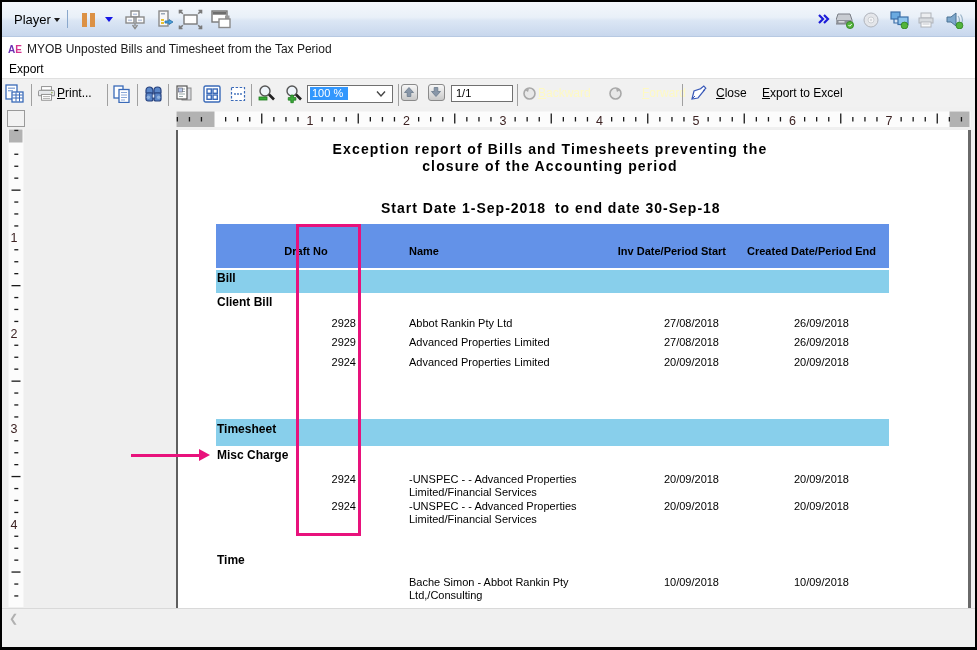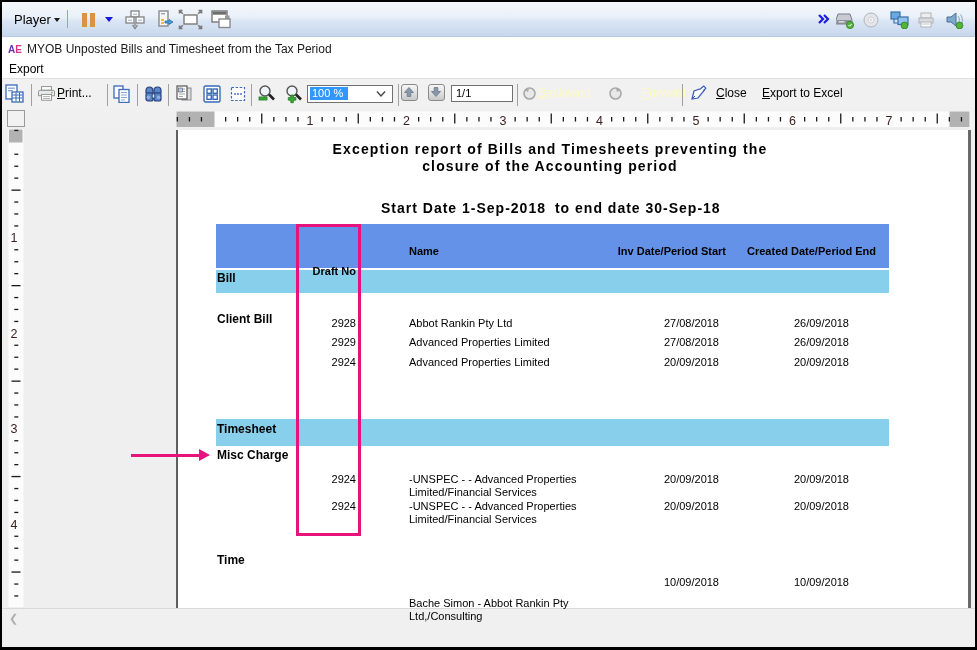--- a/index.html
+++ b/index.html
@@ -350,27 +350,27 @@
     </svg>
   <div class="abs" style="left:7px;top:110px;width:16px;height:15px;background:#f2f2f2;border:1px solid #9a9a9a;"></div>
 
   <div class="t b" style="left:250px;top:141px;width:600px;text-align:center;font-size:14px;line-height:17px;letter-spacing:1.15px;">Exception report of Bills and Timesheets preventing the<br>closure of the Accounting period</div>
   <div class="t b" style="left:357px;top:200px;font-size:14px;letter-spacing:1px;margin-left:24px;">Start Date 1-Sep-2018<span style="display:inline-block;width:9px;"></span>to end date 30-Sep-18</div>
 
   <div class="abs" style="left:216px;top:224px;width:673px;height:44px;background:#6392e8;"></div>
   <div class="abs" style="left:216px;top:270px;width:673px;height:23px;background:#88cfeb;"></div>
   <div class="abs" style="left:216px;top:419px;width:673px;height:27px;background:#88cfeb;"></div>
 
-  <div class="t b hh" style="left:256px;top:245px;width:100px;text-align:right;margin-top:20px;">Draft No</div>
+  <div class="t b hh" style="left:256px;top:245px;width:100px;text-align:center;">Draft No</div>
   <div class="t b hh" style="left:409px;top:245px;">Name</div>
   <div class="t b hh" style="left:526px;top:245px;width:200px;text-align:right;">Inv Date/Period Start</div>
   <div class="t b hh" style="left:676px;top:245px;width:200px;text-align:right;">Created Date/Period End</div>
 
   <div class="t b sl" style="left:217px;top:271px;">Bill</div>
-  <div class="t b sl" style="left:217px;top:312px;">Client Bill</div>
+  <div class="t b sl" style="left:217px;top:295px;">Client Bill</div>
   <div class="t b sl" style="left:217px;top:421.5px;">Timesheet</div>
   <div class="t b sl" style="left:217px;top:448px;">Misc Charge</div>
   <div class="t b sl" style="left:217px;top:552.5px;">Time</div>
 
   <div class="t rr" style="left:256px;top:317px;width:100px;text-align:right;">2928</div>
   <div class="t rr" style="left:409px;top:317px;">Abbot Rankin Pty Ltd</div>
   <div class="t rr" style="left:519px;top:317px;width:200px;text-align:right;">27/08/2018</div>
   <div class="t rr" style="left:649px;top:317px;width:200px;text-align:right;">26/09/2018</div>
   <div class="t rr" style="left:256px;top:336px;width:100px;text-align:right;">2929</div>
   <div class="t rr" style="left:409px;top:336px;">Advanced Properties Limited</div>
@@ -383,20 +383,20 @@
 
   <div class="t rr" style="left:256px;top:472.5px;width:100px;text-align:right;">2924</div>
   <div class="rr" style="position:absolute;left:409px;top:472.5px;width:180px;line-height:13px;">-UNSPEC - - Advanced Properties Limited/Financial Services</div>
   <div class="t rr" style="left:519px;top:472.5px;width:200px;text-align:right;">20/09/2018</div>
   <div class="t rr" style="left:649px;top:472.5px;width:200px;text-align:right;">20/09/2018</div>
   <div class="t rr" style="left:256px;top:499.5px;width:100px;text-align:right;">2924</div>
   <div class="rr" style="position:absolute;left:409px;top:499.5px;width:180px;line-height:13px;">-UNSPEC - - Advanced Properties Limited/Financial Services</div>
   <div class="t rr" style="left:519px;top:499.5px;width:200px;text-align:right;">20/09/2018</div>
   <div class="t rr" style="left:649px;top:499.5px;width:200px;text-align:right;">20/09/2018</div>
 
-  <div class="rr" style="position:absolute;left:409px;top:575.5px;width:180px;line-height:13px;margin-top:21px;">Bache Simon - Abbot Rankin Pty Ltd,/Consulting</div>
+  <div class="rr" style="position:absolute;left:409px;top:575.5px;width:180px;line-height:13px;">Bache Simon - Abbot Rankin Pty Ltd,/Consulting</div>
   <div class="t rr" style="left:519px;top:575.5px;width:200px;text-align:right;">10/09/2018</div>
   <div class="t rr" style="left:649px;top:575.5px;width:200px;text-align:right;">10/09/2018</div>
 
   <div class="abs" style="left:296px;top:224px;width:59px;height:306px;border:3px solid #e8127c;"></div>
   <div class="abs" style="left:131px;top:454px;width:70px;height:3px;background:#e8127c;"></div>
   <div class="abs" style="left:199px;top:449px;width:0;height:0;border-left:11px solid #e8127c;border-top:6.5px solid transparent;border-bottom:6.5px solid transparent;"></div>
 </div>
 
 </body></html>

